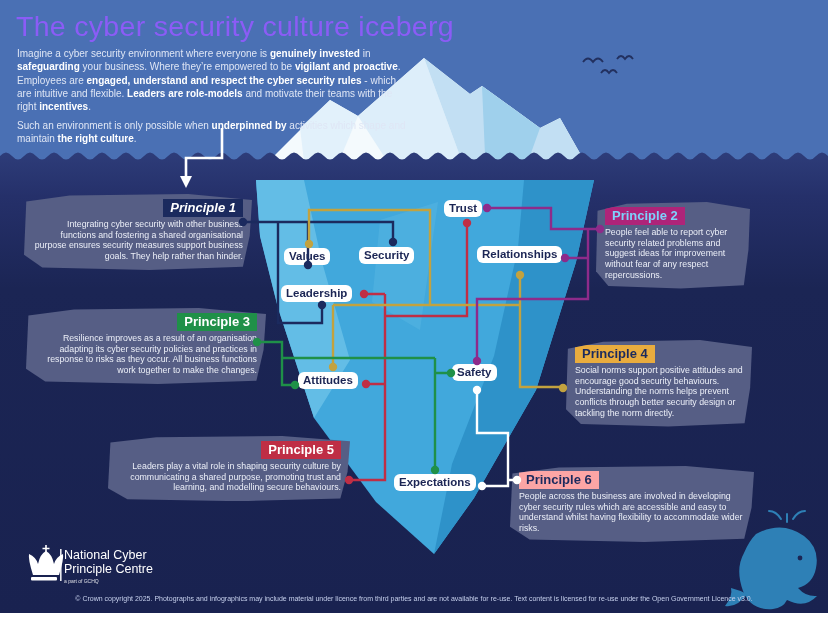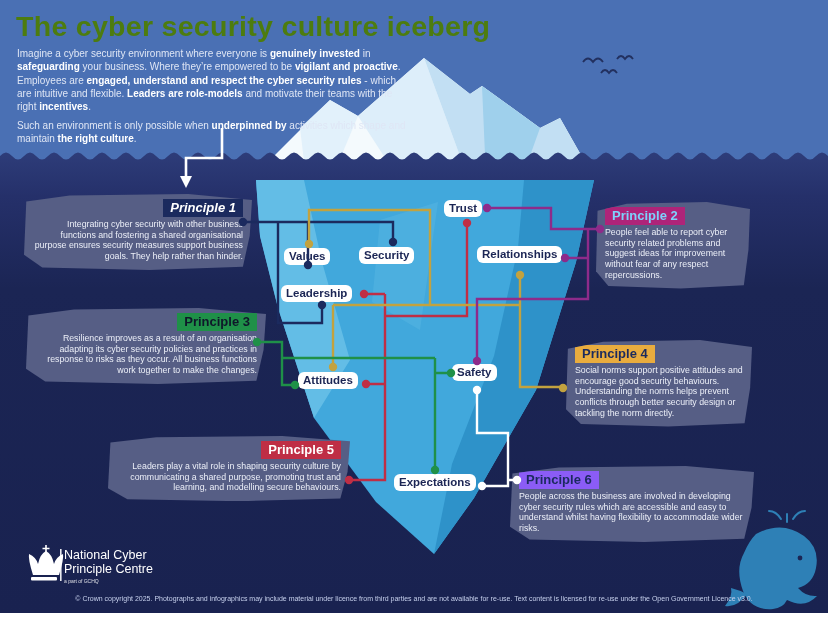--- a/index.html
+++ b/index.html
@@ -4,40 +4,40 @@
 <style>
   html,body{margin:0;padding:0;background:#ffffff;}
   #canvas{
     position:relative;width:828px;height:621px;overflow:hidden;background:#fff;
     font-family:"Liberation Sans","DejaVu Sans",sans-serif;
   }
   svg{position:absolute;left:0;top:0;width:828px;height:621px;}
   .overlay{pointer-events:none;}
   .overlay circle{stroke:none;}
   .abs{position:absolute;}
-  #main-title{left:16px;top:10px;font-size:28.5px;font-weight:700;color:#4d7c0f;letter-spacing:.3px;}
+  #main-title{left:16px;top:10px;font-size:28.5px;font-weight:400;color:#8b5cf6;letter-spacing:.3px;}
   .intro{left:17px;width:392px;font-size:10px;line-height:1.33;color:#dfe6f5;}
   .intro b{color:#fff;}
   .chip{
     position:absolute;background:#fff;color:var(--c-chip_text);
     font-size:11.5px;font-weight:700;padding:2px 5px 3px;border-radius:6px;white-space:nowrap;
   }
   .pbox{
     position:absolute;background:var(--c-box);color:#fff;box-sizing:border-box;
     padding:4px 9px 8px;
     clip-path:polygon(1% 10%,20% 2%,72% 0%,100% 8%,99% 55%,96% 96%,55% 100%,8% 97%,0% 80%);
   }
   .ptitle{display:inline-block;font-size:13px;font-weight:700;padding:1px 7px 2px;margin-bottom:2px;}
   .pbody{font-size:8.8px;line-height:1.22;color:#eceff8;}
   .t-navy{background:var(--c-navy);color:#fff;font-style:italic;}
   .t-magenta{background:var(--c-magenta);color:#7dd3fc;}
-  .t-green{background:var(--c-green);color:#0f172a;margin-left:48px;}
+  .t-green{background:var(--c-green);color:#ffffff;margin-left:48px;}
   .t-gold{background:var(--c-gold_title);color:var(--c-navy);}
   .t-red{background:var(--c-red);color:#fff;}
-  .t-white{background:#8b5cf6;color:var(--c-navy);}
+  .t-white{background:#fca5a5;color:var(--c-navy);}
   #logo-text{left:64px;top:548px;color:#fff;font-size:12.5px;line-height:1.14;font-weight:400;}
   #logo-tag{font-size:5px;opacity:.85;margin-top:2px;}
   #footer{left:0;right:0;top:595px;text-align:center;font-size:7px;color:#c6d0ec;position:absolute;}
 </style>
 </head>
 <body>
 
 <div id="canvas">
 
   <svg viewBox="0 0 828 621">

